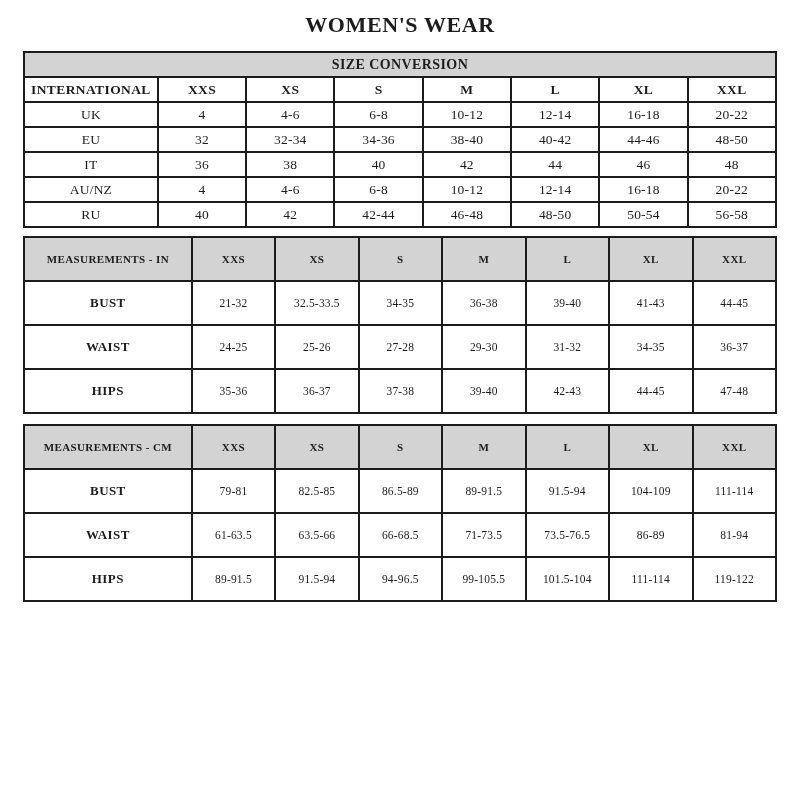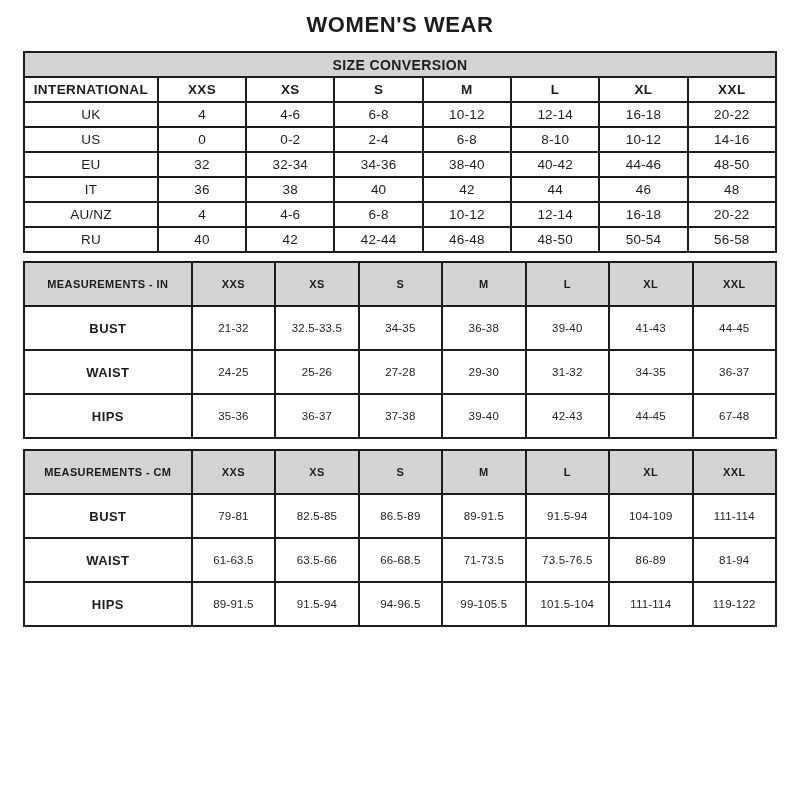--- a/index.html
+++ b/index.html
@@ -10,20 +10,21 @@
     height: 800px;
     font-family: "Liberation Sans", sans-serif;
     color: #1c1c1c;
     overflow: hidden;
   }
   .page {
     box-sizing: border-box;
     width: 800px;
     height: 800px;
     padding: 8px 23px 8px 23px;
+    font-family: Liberation Serif, serif;
   }
   .title {
     text-align: center;
     font-size: 22px;
     font-weight: 600;
     letter-spacing: 0.6px;
     margin: 4px 0 13px 0;
     line-height: 26px;
   }
   table.chart-table {
@@ -115,30 +116,20 @@
         </tr>
         <tr>
           <td class="label">UK</td>
           <td class="value">4</td>
           <td class="value">4-6</td>
           <td class="value">6-8</td>
           <td class="value">10-12</td>
           <td class="value">12-14</td>
           <td class="value">16-18</td>
           <td class="value">20-22</td>
-        </tr>
-        <tr>
-          <td class="label">US</td>
-          <td class="value">0</td>
-          <td class="value">0-2</td>
-          <td class="value">2-4</td>
-          <td class="value">6-8</td>
-          <td class="value">8-10</td>
-          <td class="value">10-12</td>
-          <td class="value">14-16</td>
         </tr>
         <tr>
           <td class="label">EU</td>
           <td class="value">32</td>
           <td class="value">32-34</td>
           <td class="value">34-36</td>
           <td class="value">38-40</td>
           <td class="value">40-42</td>
           <td class="value">44-46</td>
           <td class="value">48-50</td>
@@ -219,21 +210,21 @@
           <td class="value">36-37</td>
         </tr>
         <tr>
           <td class="label">HIPS</td>
           <td class="value">35-36</td>
           <td class="value">36-37</td>
           <td class="value">37-38</td>
           <td class="value">39-40</td>
           <td class="value">42-43</td>
           <td class="value">44-45</td>
-          <td class="value">67-48</td>
+          <td class="value">47-48</td>
         </tr>
       </tbody>
     </table>
 
   <table class="chart-table t-measure">
       <colgroup>
         <col style="width: 22.3%;">
         <col>
         <col>
         <col>

